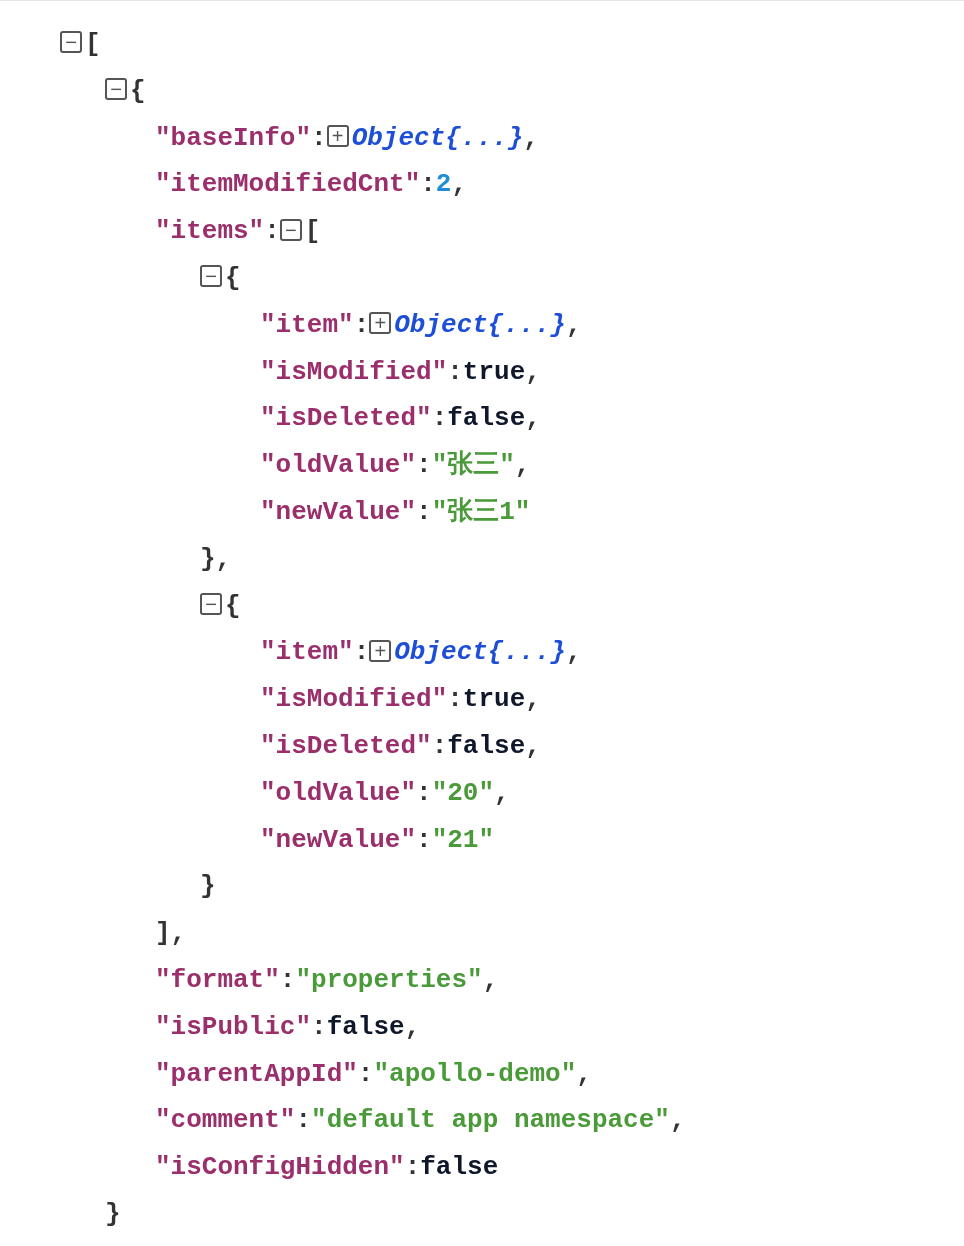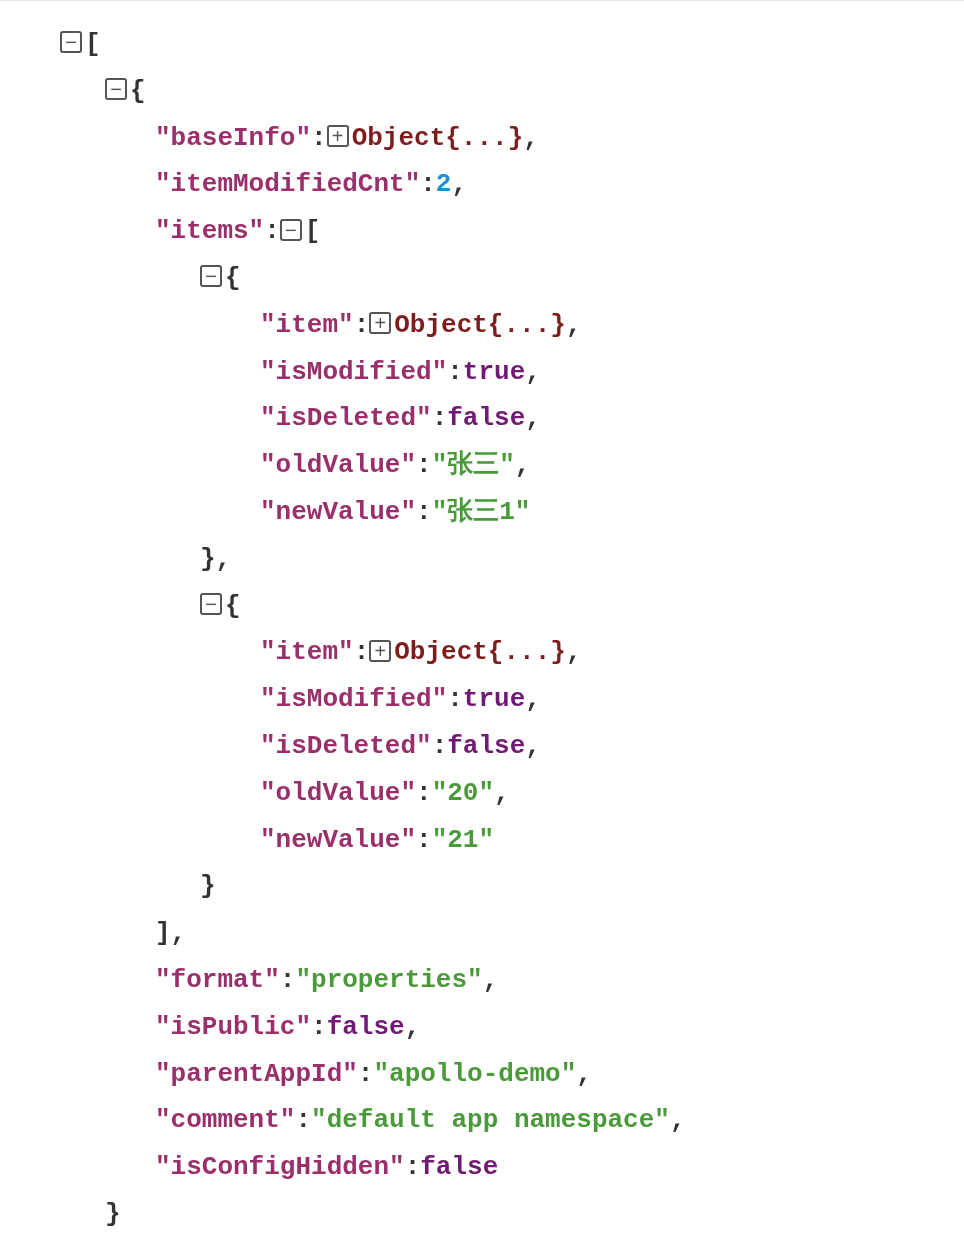--- a/index.html
+++ b/index.html
@@ -34,23 +34,23 @@
       margin-right: 3px;
       cursor: pointer;
       font-family: sans-serif;
       vertical-align: middle;
       position: relative;
       top: -2px;
     }
     .key { color: #9a2f6b; }
     .punct { color: #333; }
     .num { color: #1e8ed8; }
-    .bool { color: #701a75; }
+    .bool { color: #0f172a; }
     .str { color: #4a9a3a; }
-    .objref { color: #7f1d1d; font-weight: bold; }
+    .objref { color: #1d4ed8; font-weight: bold; font-style: italic; }
   </style>
 </head>
 <body>
 
 <div>
 
   <div class="line">
     <span class="toggle-box">−</span>
     <span class="punct">[</span>
   </div>

